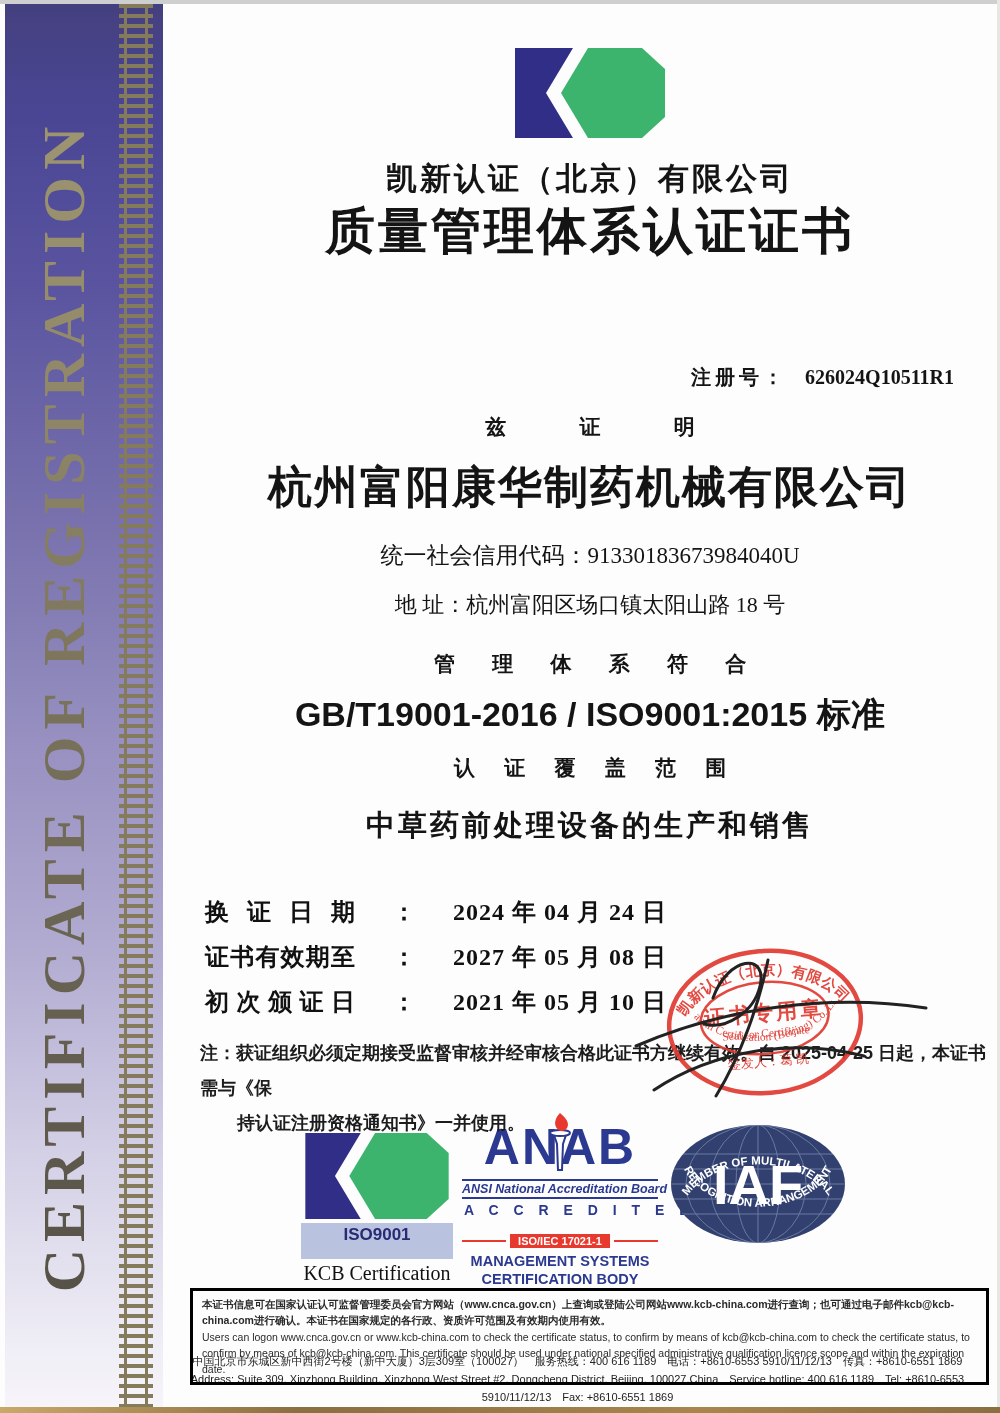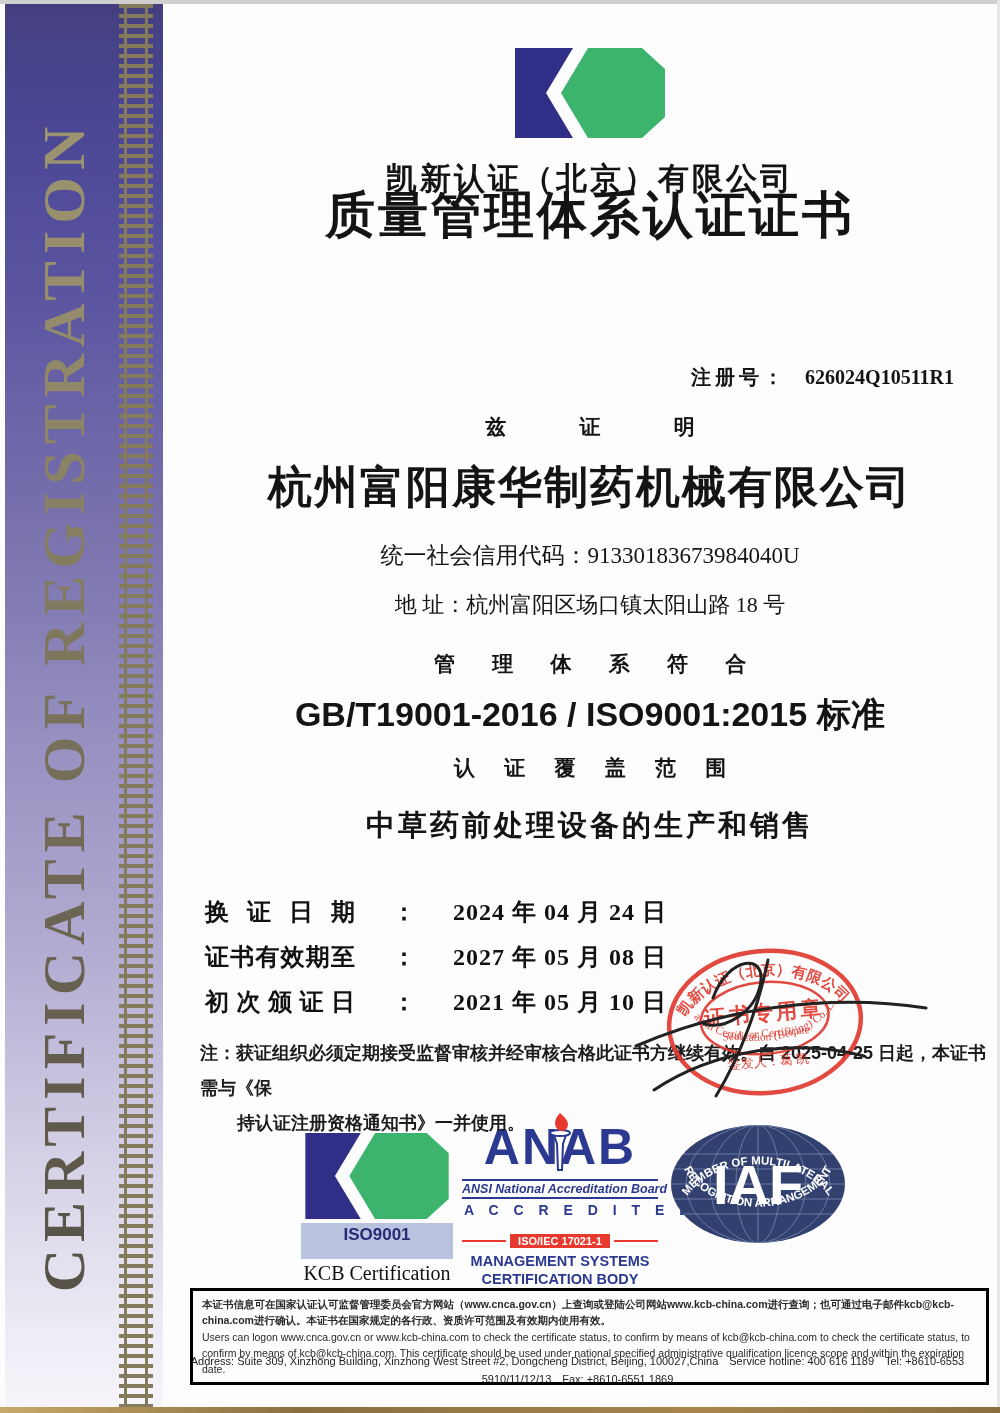--- a/index.html
+++ b/index.html
@@ -24,21 +24,21 @@
         -webkit-text-fill-color:transparent;color:transparent;}
   .ladder{position:absolute;right:10px;top:0;bottom:0;width:34px;
         background-image:
           repeating-linear-gradient(to bottom,#837b5c 0 4px,transparent 4px 10px),
           linear-gradient(90deg,transparent 0 5px,#837b5c 5px 8px,transparent 8px 26px,#837b5c 26px 29px,transparent 29px 34px);}
 
   
   .content{position:absolute;left:180px;right:0;top:0;bottom:0;}
   .cblock{position:absolute;left:0;right:0;text-align:center;color:#141414;}
   .brand-line{top:158px;font-size:31px;font-weight:bold;letter-spacing:3px;}
-  .main-title{top:182px;font-size:50px;font-weight:bold;letter-spacing:3px;}
+  .main-title{top:198px;font-size:50px;font-weight:bold;letter-spacing:3px;}
   .reg-line{top:364px;text-align:right;padding-right:46px;font-size:20px;font-weight:bold;}
   .reg-line .lbl{letter-spacing:4px;margin-right:18px;}
   .hereby{top:413px;font-size:21px;font-weight:bold;letter-spacing:34px;text-indent:34px;}
   .company{top:458px;font-size:44px;font-weight:bold;letter-spacing:2px;}
   .credit{top:540px;font-size:23px;}
   .addr{top:590px;font-size:22px;}
   .system{top:650px;font-size:21px;font-weight:bold;letter-spacing:16px;text-indent:16px;}
   .standard{top:692px;font-size:34px;font-weight:bold;font-family:"Liberation Sans",sans-serif;}
   .standard .suffix{font-family:"Liberation Serif",serif;margin-left:10px;}
   .scope-label{top:754px;font-size:21px;font-weight:bold;letter-spacing:12px;text-indent:12px;}
@@ -241,17 +241,18 @@
       <textPath href="#iafBottomArc" startOffset="50%" text-anchor="middle">RECOGNITION ARRANGEMENT</textPath>
     </text>
   </svg>
 
   <div class="fineprint">
     <div class="cn">本证书信息可在国家认证认可监督管理委员会官方网站（www.cnca.gov.cn）上查询或登陆公司网站www.kcb-china.com进行查询；也可通过电子邮件kcb@kcb-china.com进行确认。本证书在国家规定的各行政、资质许可范围及有效期内使用有效。</div>
     <div class="en">Users can logon www.cnca.gov.cn or www.kcb-china.com to check the certificate status, to confirm by means of kcb@kcb-china.com to check the certificate status, to confirm by means of kcb@kcb-china.com. This certificate should be used under national specified administrative qualification licence scope and within the expiration date.</div>
   </div>
 
   <div class="footer-addr">
+    <div>中国北京市东城区新中西街2号楼（新中大厦）3层309室（100027）　服务热线：400 616 1189　电话：+8610-6553 5910/11/12/13　传真：+8610-6551 1869</div>
     <div>Address: Suite 309, Xinzhong Building, Xinzhong West Street #2, Dongcheng District, Beijing, 100027,China　Service hotline: 400 616 1189　Tel: +8610-6553 5910/11/12/13　Fax: +8610-6551 1869</div>
   </div>
 
   <div class="edge-bottom"></div>
 </div>
 
 </body></html>

